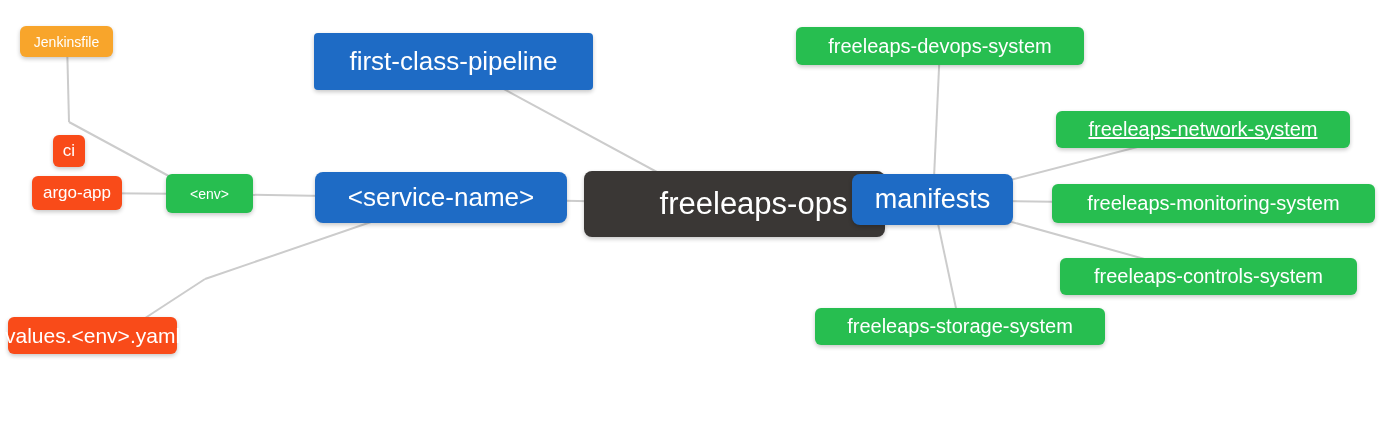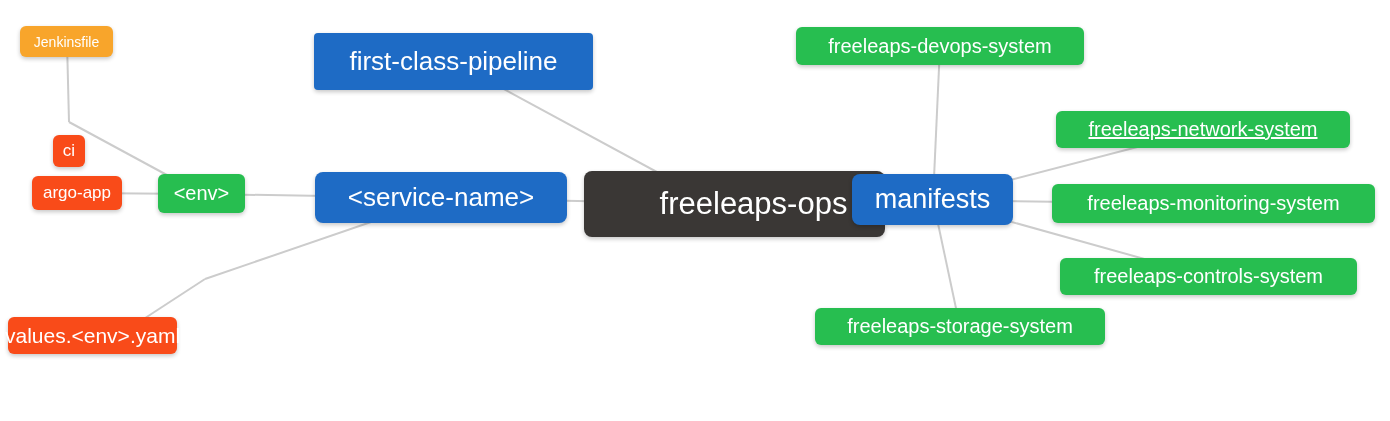--- a/index.html
+++ b/index.html
@@ -42,21 +42,21 @@
   .amber { background: var(--amber, #F8A52B); }
   .red   { background: var(--red,   #F94B19); }
   .green { background: var(--green, #27BE50); }
   .blue  { background: var(--blue,  #1E6BC5); }
   .dark  { background: var(--dark,  #3A3735); }
 
   
   .n-jenkinsfile { left: 20px;   top: 26px;  width: 93px;  height: 31px; font-size: 14px; }
   .n-ci          { left: 53px;   top: 106px; width: 32px;  height: 32px; font-size: 17px; margin-top: 29px; }
   .n-argo        { left: 32px;   top: 176px; width: 90px;  height: 34px; font-size: 17px; }
-  .n-env         { left: 158px;  top: 174px; width: 87px;  height: 39px; font-size: 20px; }
+  .n-env         { left: 166px;  top: 174px; width: 87px;  height: 39px; font-size: 14px; }
   .n-helm        { left: 147px;  top: 260px; width: 116px; height: 37px; font-size: 22px; }
   .n-values      { left: 8px;    top: 317px; width: 169px; height: 37px; font-size: 21px; }
   .n-fcp         { left: 314px;  top: 33px;  width: 279px; height: 57px; font-size: 26px; border-radius: 4px; }
   .n-service     { left: 315px;  top: 172px; width: 252px; height: 51px; font-size: 26px; border-radius: 8px; }
   .n-root        { left: 584px;  top: 171px; width: 263px; height: 66px; font-size: 31px; border-radius: 8px; padding-left: 38px; }
   .n-manifests   { left: 852px;  top: 174px; width: 161px; height: 51px; font-size: 27px; border-radius: 8px; }
   .n-devops      { left: 796px;  top: 27px;  width: 288px; height: 38px; font-size: 20px; }
   .n-network     { left: 1056px; top: 111px; width: 294px; height: 37px; font-size: 20px; text-decoration: underline; }
   .n-monitoring  { left: 1052px; top: 184px; width: 323px; height: 39px; font-size: 20px; }
   .n-controls    { left: 1060px; top: 258px; width: 297px; height: 37px; font-size: 20px; }

